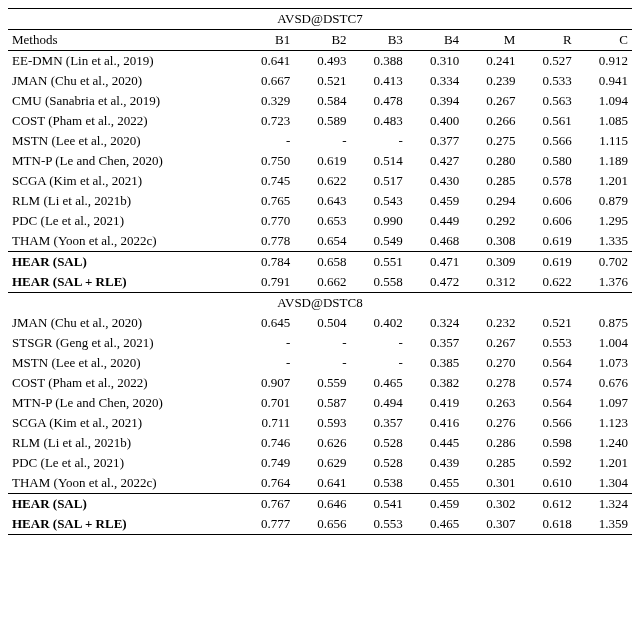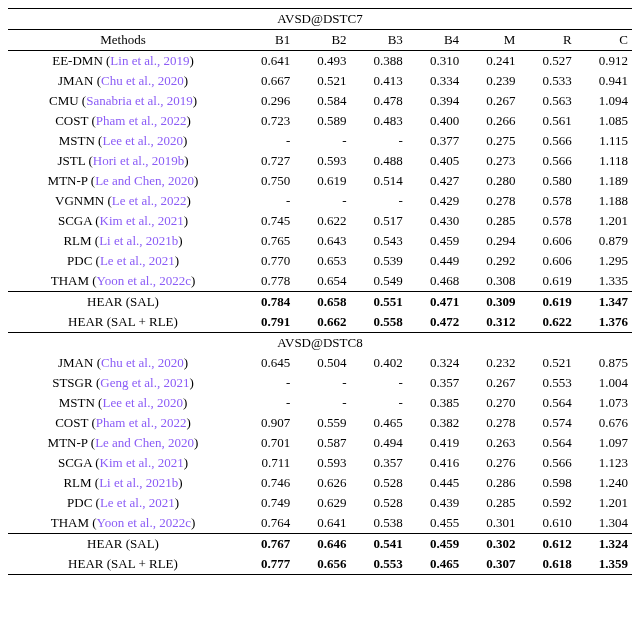--- a/index.html
+++ b/index.html
@@ -15,31 +15,31 @@
       border-collapse: collapse;
       width: 100%;
     }
     td, th {
       padding: 2px 4px;
       text-align: right;
       font-weight: normal;
       white-space: nowrap;
     }
     td:first-child, th:first-child {
-      text-align: center;
+      text-align: left;
       width: 230px;
     }
     .top-line { border-top: 1.5px solid #000; }
     .thin-line { border-top: 0.7px solid #000; }
     .bottom-line { border-bottom: 1.5px solid #000; }
     .center-row td { text-align: center; }
-    .link { color: #8b5cf6; }
-    .bold td { font-weight: bold; }
+    .link { color: #000000; }
+    .bold td { font-weight: normal; }
     td.method-cell { font-weight: normal; }
-    .bold td.method-cell { font-weight: normal; }
+    .bold td.method-cell { font-weight: bold; }
   </style>
 </head>
 <body>
 
 <table>
   <tbody id="tbody">
       <tr class="center-row top-line">
         <td colspan="8">AVSD@DSTC7</td>
       </tr>
       <tr class="thin-line">
@@ -67,21 +67,21 @@
         <td>0.667</td>
         <td>0.521</td>
         <td>0.413</td>
         <td>0.334</td>
         <td>0.239</td>
         <td>0.533</td>
         <td>0.941</td>
       </tr>
       <tr>
         <td class="method-cell"><span>CMU </span>(<span class="link">Sanabria et al., 2019</span>)</td>
-        <td>0.296</td>
+        <td>0.329</td>
         <td>0.584</td>
         <td>0.478</td>
         <td>0.394</td>
         <td>0.267</td>
         <td>0.563</td>
         <td>1.094</td>
       </tr>
       <tr>
         <td class="method-cell"><span>COST </span>(<span class="link">Pham et al., 2022</span>)</td>
         <td>0.723</td>
@@ -96,50 +96,30 @@
         <td class="method-cell"><span>MSTN </span>(<span class="link">Lee et al., 2020</span>)</td>
         <td>-</td>
         <td>-</td>
         <td>-</td>
         <td>0.377</td>
         <td>0.275</td>
         <td>0.566</td>
         <td>1.115</td>
       </tr>
       <tr>
-        <td class="method-cell"><span>JSTL </span>(<span class="link">Hori et al., 2019b</span>)</td>
-        <td>0.727</td>
-        <td>0.593</td>
-        <td>0.488</td>
-        <td>0.405</td>
-        <td>0.273</td>
-        <td>0.566</td>
-        <td>1.118</td>
-      </tr>
-      <tr>
         <td class="method-cell"><span>MTN-P </span>(<span class="link">Le and Chen, 2020</span>)</td>
         <td>0.750</td>
         <td>0.619</td>
         <td>0.514</td>
         <td>0.427</td>
         <td>0.280</td>
         <td>0.580</td>
         <td>1.189</td>
       </tr>
       <tr>
-        <td class="method-cell"><span>VGNMN </span>(<span class="link">Le et al., 2022</span>)</td>
-        <td>-</td>
-        <td>-</td>
-        <td>-</td>
-        <td>0.429</td>
-        <td>0.278</td>
-        <td>0.578</td>
-        <td>1.188</td>
-      </tr>
-      <tr>
         <td class="method-cell"><span>SCGA </span>(<span class="link">Kim et al., 2021</span>)</td>
         <td>0.745</td>
         <td>0.622</td>
         <td>0.517</td>
         <td>0.430</td>
         <td>0.285</td>
         <td>0.578</td>
         <td>1.201</td>
       </tr>
       <tr>
@@ -149,21 +129,21 @@
         <td>0.543</td>
         <td>0.459</td>
         <td>0.294</td>
         <td>0.606</td>
         <td>0.879</td>
       </tr>
       <tr>
         <td class="method-cell"><span>PDC </span>(<span class="link">Le et al., 2021</span>)</td>
         <td>0.770</td>
         <td>0.653</td>
-        <td>0.539</td>
+        <td>0.990</td>
         <td>0.449</td>
         <td>0.292</td>
         <td>0.606</td>
         <td>1.295</td>
       </tr>
       <tr>
         <td class="method-cell"><span>THAM </span>(<span class="link">Yoon et al., 2022c</span>)</td>
         <td>0.778</td>
         <td>0.654</td>
         <td>0.549</td>
@@ -173,21 +153,21 @@
         <td>1.335</td>
       </tr>
       <tr class="bold thin-line">
         <td class="method-cell">HEAR (SAL)</td>
         <td>0.784</td>
         <td>0.658</td>
         <td>0.551</td>
         <td>0.471</td>
         <td>0.309</td>
         <td>0.619</td>
-        <td>1.347</td>
+        <td>0.702</td>
       </tr>
       <tr class="bold">
         <td class="method-cell">HEAR (SAL + RLE)</td>
         <td>0.791</td>
         <td>0.662</td>
         <td>0.558</td>
         <td>0.472</td>
         <td>0.312</td>
         <td>0.622</td>
         <td>1.376</td>

